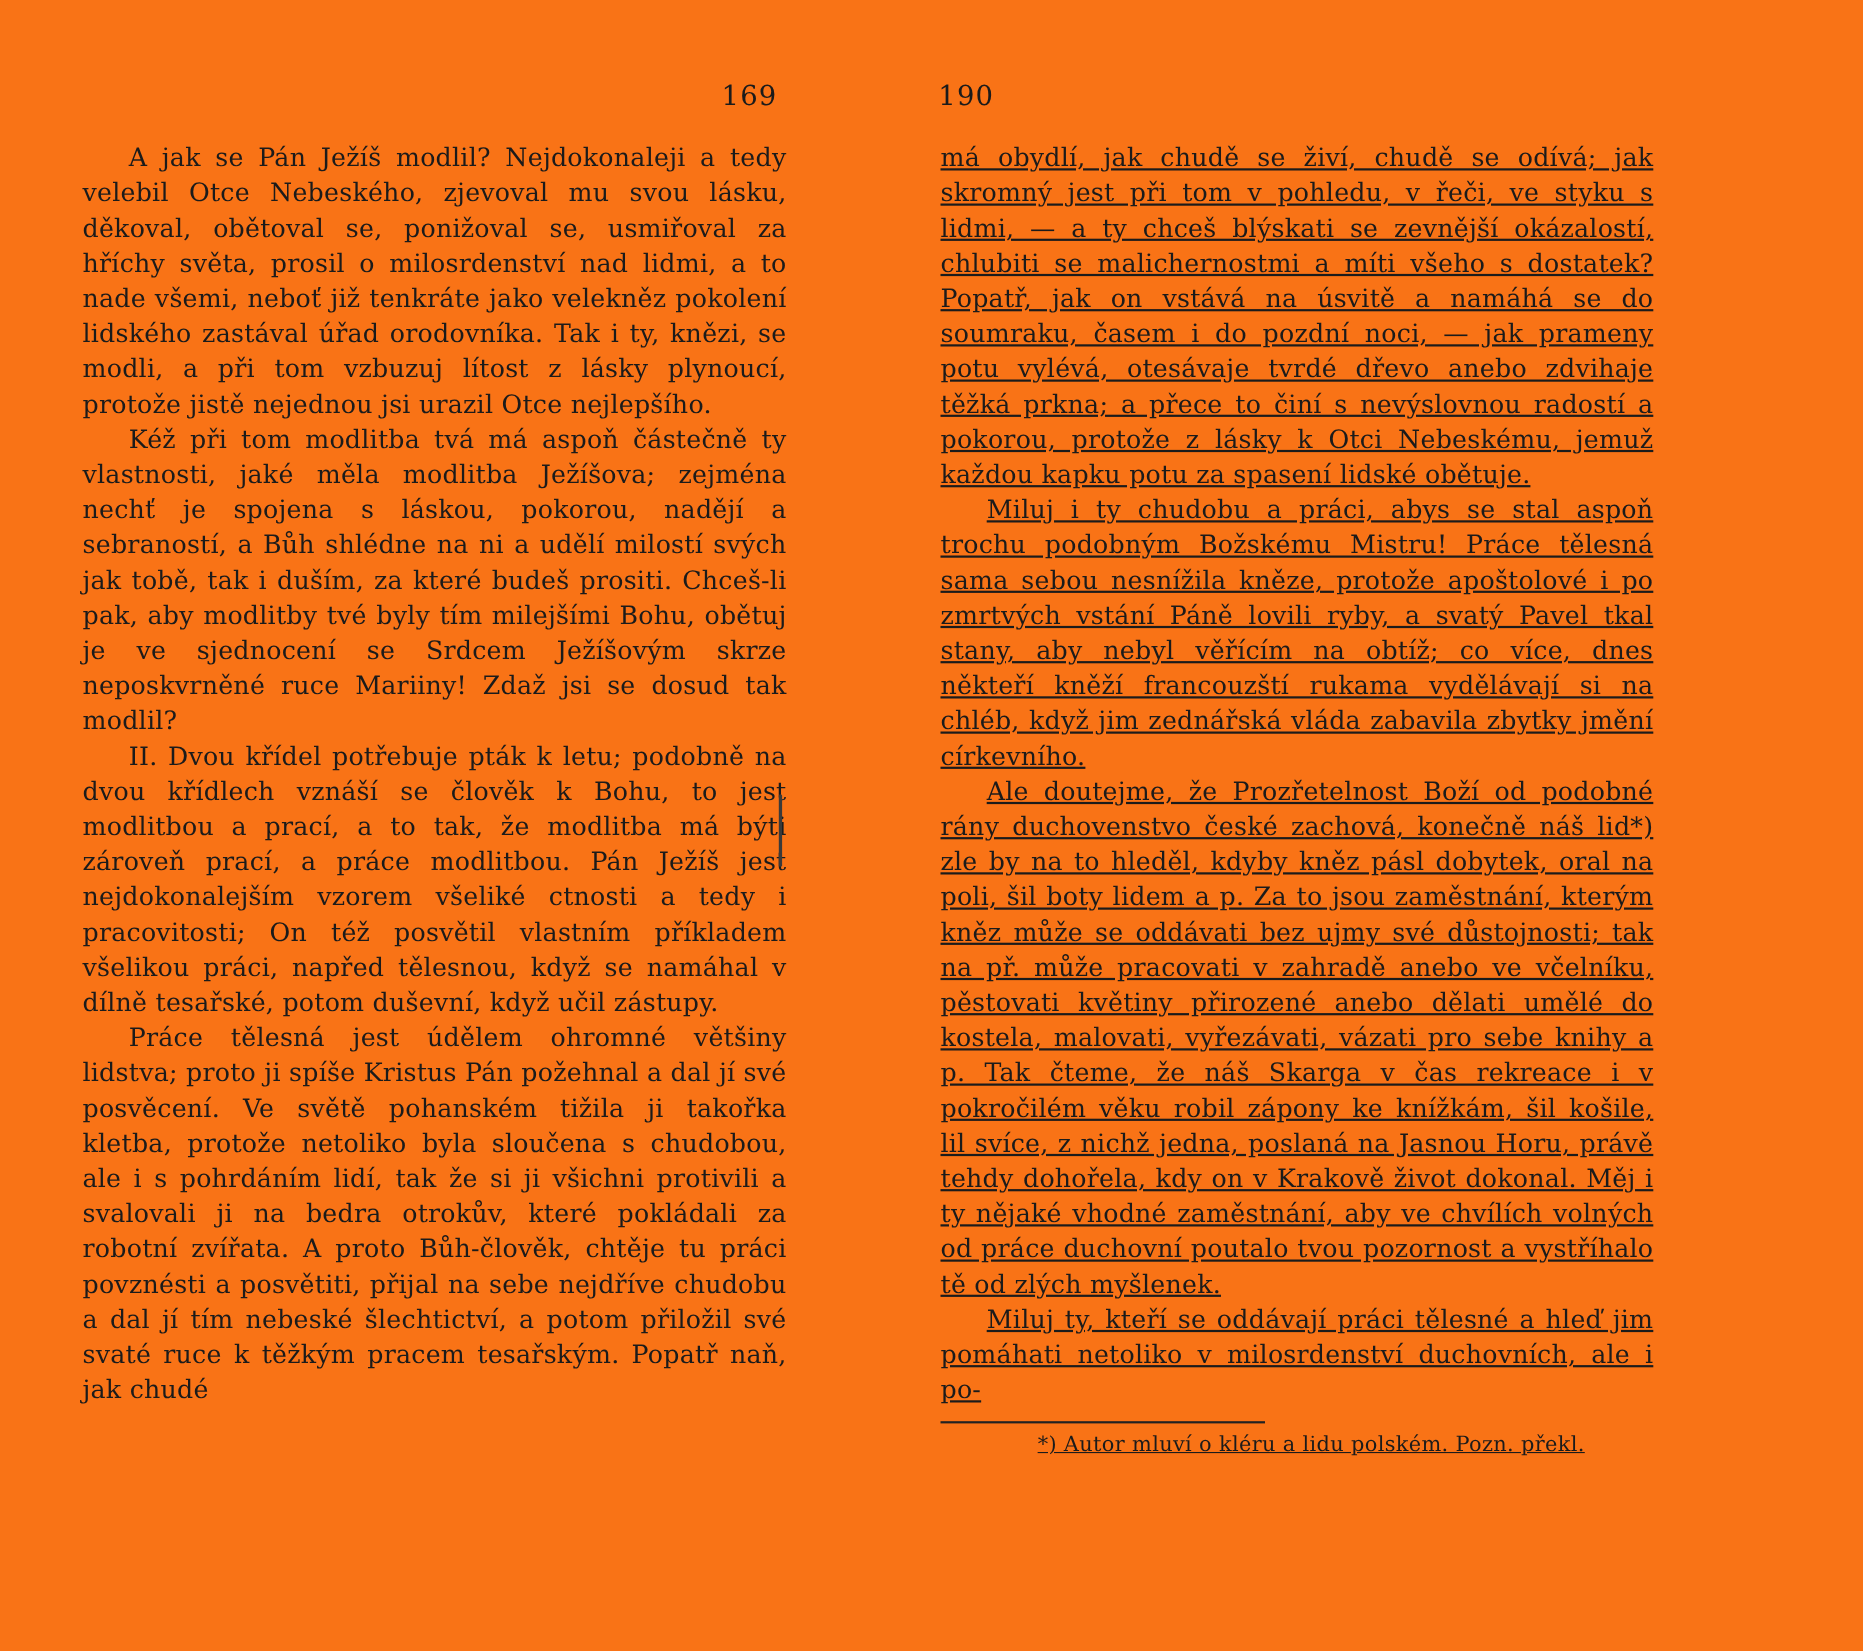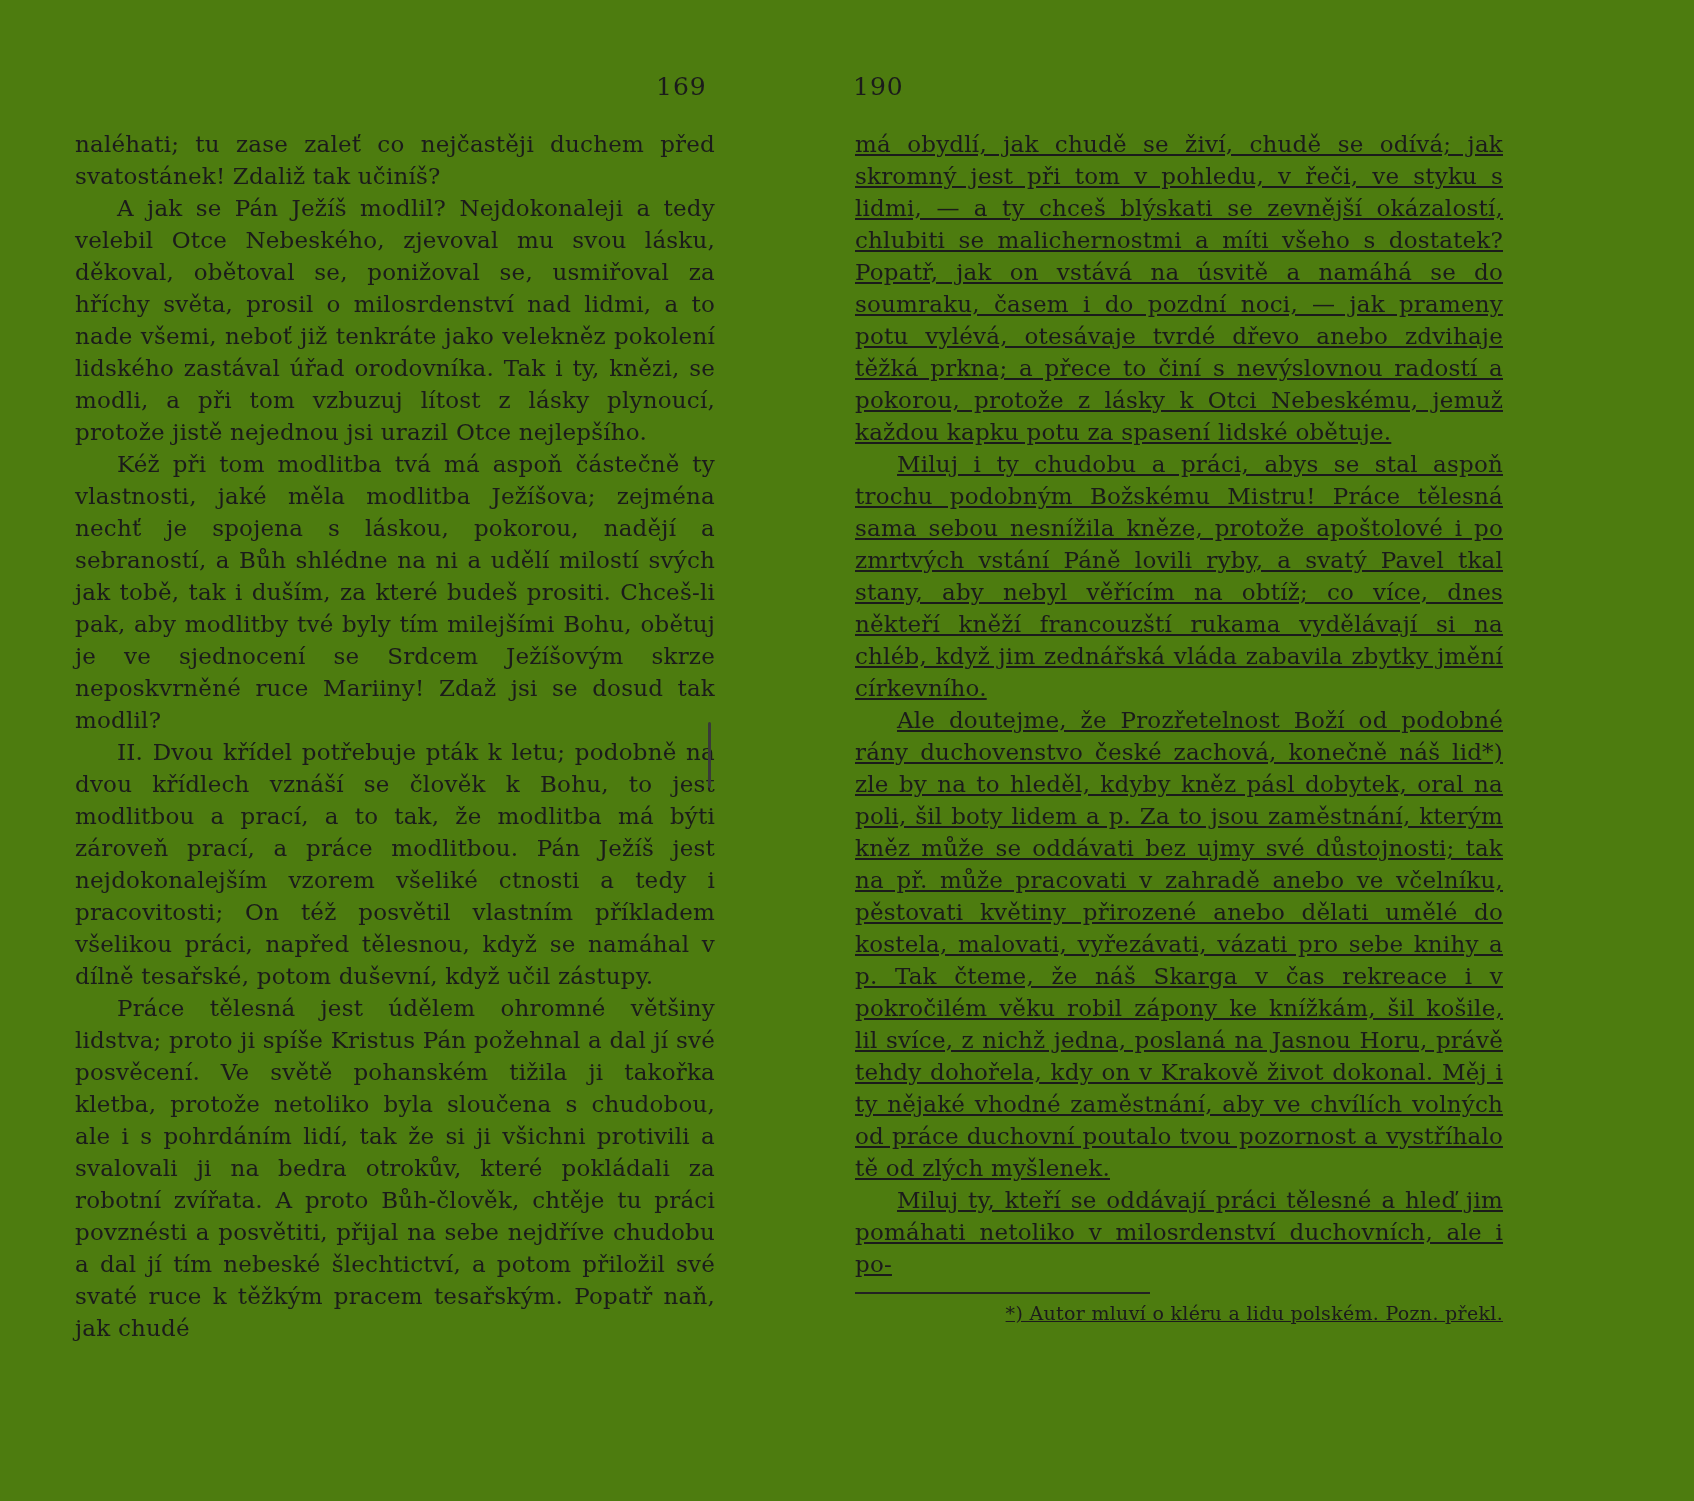--- a/index.html
+++ b/index.html
@@ -11,21 +11,21 @@
     width: 1694px;
     height: 1501px;
     position: relative;
     font-family: "DejaVu Serif", "Liberation Serif", serif;
     color: #1b1b1b;
     overflow: hidden;
   }
   .spread {
     position: absolute;
     inset: 0;
-    background: #4d7c0f;
+    background: #f97316;
   }
   .page-number {
     position: absolute;
     font-size: 25px;
     letter-spacing: 1px;
     color: #1b1b1b;
   }
   .pn-left  { left: 656px; top: 72px; }
   .pn-right { left: 853px; top: 72px; }
 
@@ -51,21 +51,21 @@
   .footnote-rule {
     width: 295px;
     border-top: 2px solid #222;
     margin-top: 12px;
     margin-bottom: 6px;
   }
   p.footnote {
     font-size: 19px;
     line-height: 26px;
     text-indent: 26px;
-    text-align: right;
+    text-align: center;
     letter-spacing: 0.3px;
   }
 
   
   .ink-mark {
     position: absolute;
     left: 708px;
     top: 722px;
     width: 3px;
     height: 66px;
@@ -76,21 +76,20 @@
 </head>
 <body>
 
 <div class="spread">
 
   <div class="page-number pn-left">169</div>
 
   <div class="page-number pn-right">190</div>
 
   <div class="column col-left">
-    <p>naléhati; tu zase zaleť co nejčastěji duchem před svatostánek! Zdaliž tak učiníš?</p>
     <p class="indent">A jak se Pán Ježíš modlil? Nejdokonaleji a tedy velebil Otce Nebeského, zjevoval mu svou lásku, děkoval, obětoval se, ponižoval se, usmiřoval za hříchy světa, prosil o milosrdenství nad lidmi, a to nade všemi, neboť již tenkráte jako velekněz pokolení lidského zastával úřad orodovníka. Tak i ty, knězi, se modli, a při tom vzbuzuj lítost z lásky plynoucí, protože jistě nejednou jsi urazil Otce nejlepšího.</p>
     <p class="indent">Kéž při tom modlitba tvá má aspoň částečně ty vlastnosti, jaké měla modlitba Ježíšova; zejména nechť je spojena s láskou, pokorou, nadějí a sebraností, a Bůh shlédne na ni a udělí milostí svých jak tobě, tak i duším, za které budeš prositi. Chceš-li pak, aby modlitby tvé byly tím milejšími Bohu, obětuj je ve sjednocení se Srdcem Ježíšovým skrze neposkvrněné ruce Mariiny! Zdaž jsi se dosud tak modlil?</p>
     <p class="indent">II. Dvou křídel potřebuje pták k letu; podobně na dvou křídlech vznáší se člověk k Bohu, to jest modlitbou a prací, a to tak, že modlitba má býti zároveň prací, a práce modlitbou. Pán Ježíš jest nejdokonalejším vzorem všeliké ctnosti a tedy i pracovitosti; On též posvětil vlastním příkladem všelikou práci, napřed tělesnou, když se namáhal v dílně tesařské, potom duševní, když učil zástupy.</p>
     <p class="indent">Práce tělesná jest údělem ohromné většiny lidstva; proto ji spíše Kristus Pán požehnal a dal jí své posvěcení. Ve světě pohanském tižila ji takořka kletba, protože netoliko byla sloučena s chudobou, ale i s pohrdáním lidí, tak že si ji všichni protivili a svalovali ji na bedra otrokův, které pokládali za robotní zvířata. A proto Bůh-člověk, chtěje tu práci povznésti a posvětiti, přijal na sebe nejdříve chudobu a dal jí tím nebeské šlechtictví, a potom přiložil své svaté ruce k těžkým pracem tesařským. Popatř naň, jak chudé</p>
   </div>
 
   <div class="column col-right">
     <p>má obydlí, jak chudě se živí, chudě se odívá; jak skromný jest při tom v pohledu, v řeči, ve styku s lidmi, — a ty chceš blýskati se zevnější okázalostí, chlubiti se malichernostmi a míti všeho s dostatek? Popatř, jak on vstává na úsvitě a namáhá se do soumraku, časem i do pozdní noci, — jak prameny potu vylévá, otesávaje tvrdé dřevo anebo zdvihaje těžká prkna; a přece to činí s nevýslovnou radostí a pokorou, protože z lásky k Otci Nebeskému, jemuž každou kapku potu za spasení lidské obětuje.</p>
     <p class="indent">Miluj i ty chudobu a práci, abys se stal aspoň trochu podobným Božskému Mistru! Práce tělesná sama sebou nesnížila kněze, protože apoštolové i po zmrtvých vstání Páně lovili ryby, a svatý Pavel tkal stany, aby nebyl věřícím na obtíž; co více, dnes někteří kněží francouzští rukama vydělávají si na chléb, když jim zednářská vláda zabavila zbytky jmění církevního.</p>
     <p class="indent">Ale doutejme, že Prozřetelnost Boží od podobné rány duchovenstvo české zachová, konečně náš lid*) zle by na to hleděl, kdyby kněz pásl dobytek, oral na poli, šil boty lidem a p. Za to jsou zaměstnání, kterým kněz může se oddávati bez ujmy své důstojnosti; tak na př. může pracovati v zahradě anebo ve včelníku, pěstovati květiny přirozené anebo dělati umělé do kostela, malovati, vyřezávati, vázati pro sebe knihy a p. Tak čteme, že náš Skarga v čas rekreace i v pokročilém věku robil zápony ke knížkám, šil košile, lil svíce, z nichž jedna, poslaná na Jasnou Horu, právě tehdy dohořela, kdy on v Krakově život dokonal. Měj i ty nějaké vhodné zaměstnání, aby ve chvílích volných od práce duchovní poutalo tvou pozornost a vystříhalo tě od zlých myšlenek.</p>

